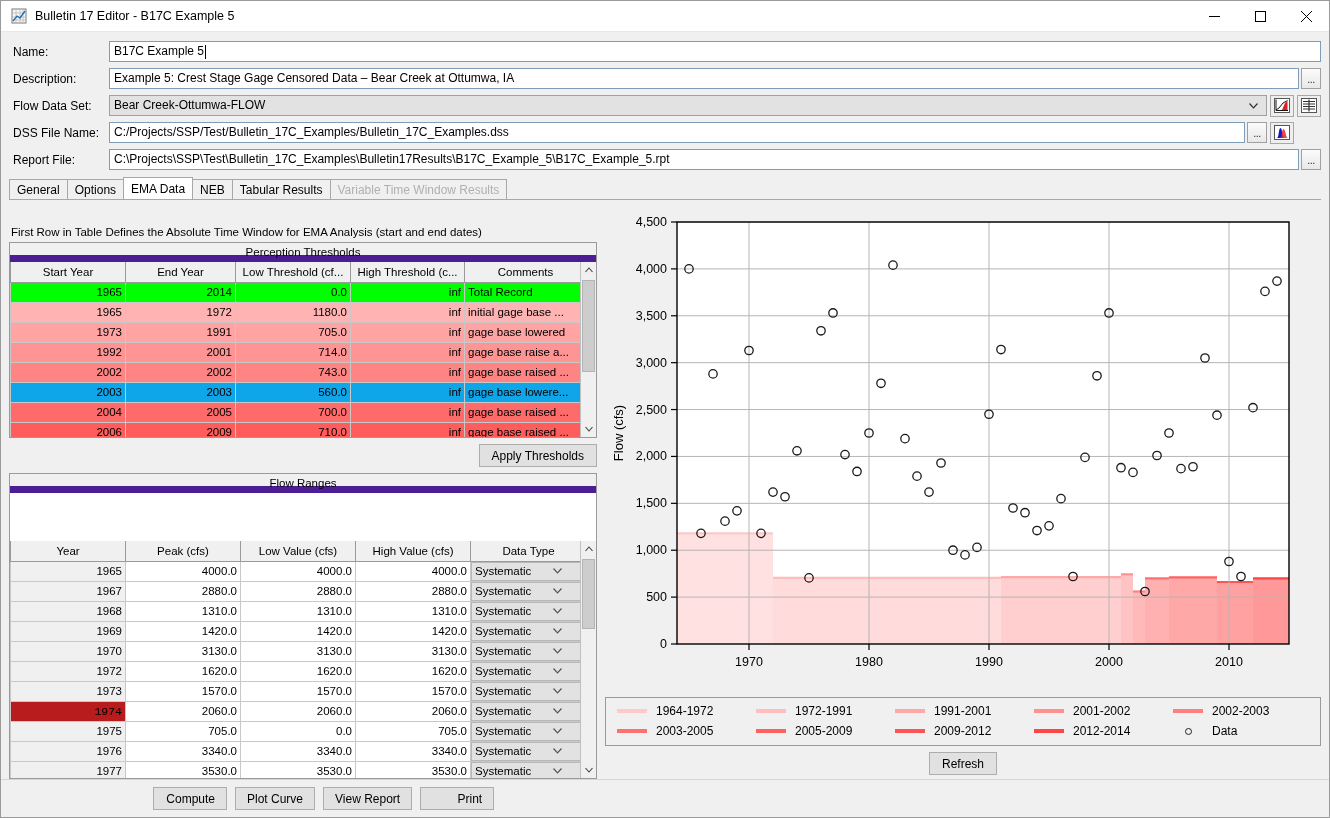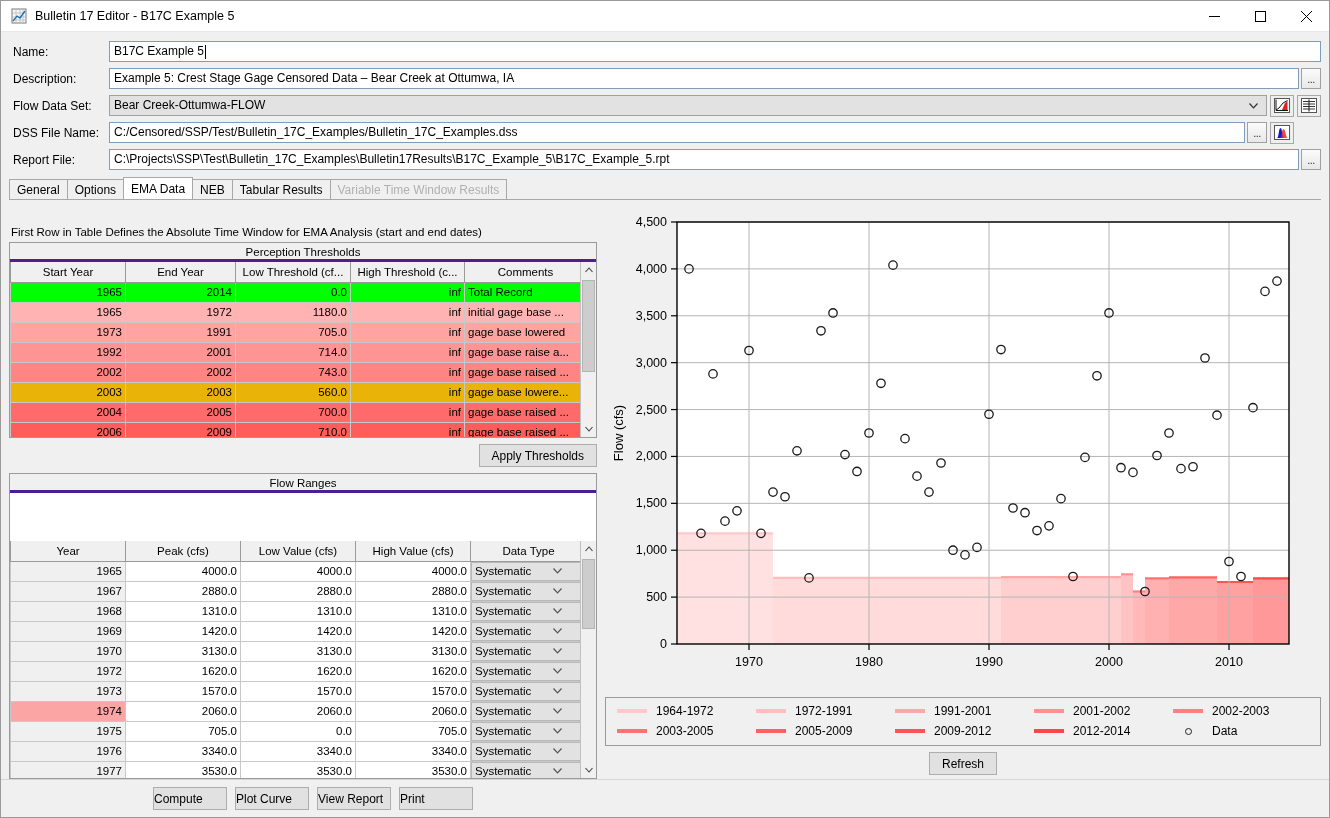--- a/index.html
+++ b/index.html
@@ -192,21 +192,21 @@
     display: flex;
     flex-direction: column;
     overflow: hidden;
   }
   .tbl-title {
     height: 19px;
     line-height: 18px;
     text-align: center;
     font-size: 11.5px;
     background: #f0f0f0;
-    border-bottom: 3px solid #4c1d95;
+    border-bottom: 7px solid #4c1d95;
   }
   .tbl-body-row { display: flex; flex: 1 1 auto; min-height: 0; }
   table.grid {
     border-collapse: collapse;
     table-layout: fixed;
     width: 100%;
     font-size: 11.5px;
   }
   table.grid th {
     background: #f0f0f0;
@@ -329,21 +329,21 @@
     height: 38px;
     display: flex;
     align-items: center;
     padding: 0 12px;
     background: #f0f0f0;
     border-top: 1px solid #d6d6d6;
   }
   .bb-left { display: flex; gap: 8px; margin-left: 140px; }
   .bb-right { display: flex; gap: 8px; margin-left: auto; }
   .bb-right .btn { width: 80px; text-align: center; padding: 3px 4px; }
-  .bb-left .btn { min-width: 74px; text-align: left; padding: 3px 0; }
+  .bb-left .btn { min-width: 74px; text-align: right; padding: 3px 11px; }
 </style>
 </head>
 <body>
 
 <div id="app">
 
   <div class="titlebar">
     <span class="title-icon">
       <svg width="16" height="16" viewBox="0 0 16 16">
         <rect x="1" y="1" width="14" height="14" fill="#f7f7f7" stroke="#7a7a7a"></rect>
@@ -412,21 +412,21 @@
           <rect x="0.5" y="0.5" width="15" height="14" fill="#fff" stroke="#555"></rect>
           <path d="M2 3.5h12M2 6h12M2 8.5h12M2 11h12" stroke="#333" stroke-width="1"></path>
           <path d="M8 1.5v12" stroke="#333" stroke-width="1.2"></path>
         </svg>
       </div>
     </div>
 
     <div class="frow">
       <span class="flabel">DSS File Name:</span>
       <div class="finput">
-        <span>C:/Censored/SSP/Test/Bulletin_17C_Examples/Bulletin_17C_Examples.dss</span>
+        <span>C:/Projects/SSP/Test/Bulletin_17C_Examples/Bulletin_17C_Examples.dss</span>
       </div>
       <div class="ellipsis-btn">...</div>
       <div class="icon-btn">
         <svg width="16" height="15" viewBox="0 0 16 15">
           <rect x="0.5" y="0.5" width="15" height="14" fill="#fff" stroke="#555"></rect>
           <path d="M3 13 C5 13, 4.5 3, 6.5 3 C8.5 3, 8 13, 10 13 Z" fill="#1414d2"></path>
           <path d="M6 13 C8 13, 7.5 4, 9.5 4 C11.5 4, 12 13, 13.5 13 Z" fill="#e02020" opacity="0.82"></path>
         </svg>
       </div>
       <div class="icon-btn blank"></div>
@@ -505,21 +505,21 @@
                     <td class="num">inf</td>
                     <td class="txt">gage base raise a...</td>
                   </tr>
                   <tr style="background: rgb(255, 133, 133);">
                     <td class="num">2002</td>
                     <td class="num">2002</td>
                     <td class="num">743.0</td>
                     <td class="num">inf</td>
                     <td class="txt">gage base raised ...</td>
                   </tr>
-                  <tr style="background: #eab308;">
+                  <tr style="background: #0ea5e9;">
                     <td class="num">2003</td>
                     <td class="num">2003</td>
                     <td class="num">560.0</td>
                     <td class="num">inf</td>
                     <td class="txt">gage base lowere...</td>
                   </tr>
                   <tr style="background: rgb(255, 106, 106);">
                     <td class="num">2004</td>
                     <td class="num">2005</td>
                     <td class="num">700.0</td>
@@ -672,21 +672,21 @@
                     <td style="padding: 0px;">
                       <div class="dd-cell" style="margin: 0px;">
                         <span>Systematic</span>
                         <span class="dd-arrow"><svg width="9" height="6" viewBox="0 0 9 6">
                             <path d="M0.5 0.5L4.5 4.8L8.5 0.5" stroke="#555" fill="none" stroke-width="1.2"></path>
                           </svg></span>
                       </div>
                     </td>
                   </tr>
                   <tr>
-                    <td class="num" style="background: #fca5a5;">1974</td>
+                    <td class="num" style="background: #b91c1c; font-family: Liberation Mono, monospace;">1974</td>
                     <td class="num" style="background: rgb(255, 255, 255);">2060.0</td>
                     <td class="num" style="background: rgb(255, 255, 255);">2060.0</td>
                     <td class="num" style="background: rgb(255, 255, 255);">2060.0</td>
                     <td style="padding: 0px;">
                       <div class="dd-cell" style="margin: 0px;">
                         <span>Systematic</span>
                         <span class="dd-arrow"><svg width="9" height="6" viewBox="0 0 9 6">
                             <path d="M0.5 0.5L4.5 4.8L8.5 0.5" stroke="#555" fill="none" stroke-width="1.2"></path>
                           </svg></span>
                       </div>

